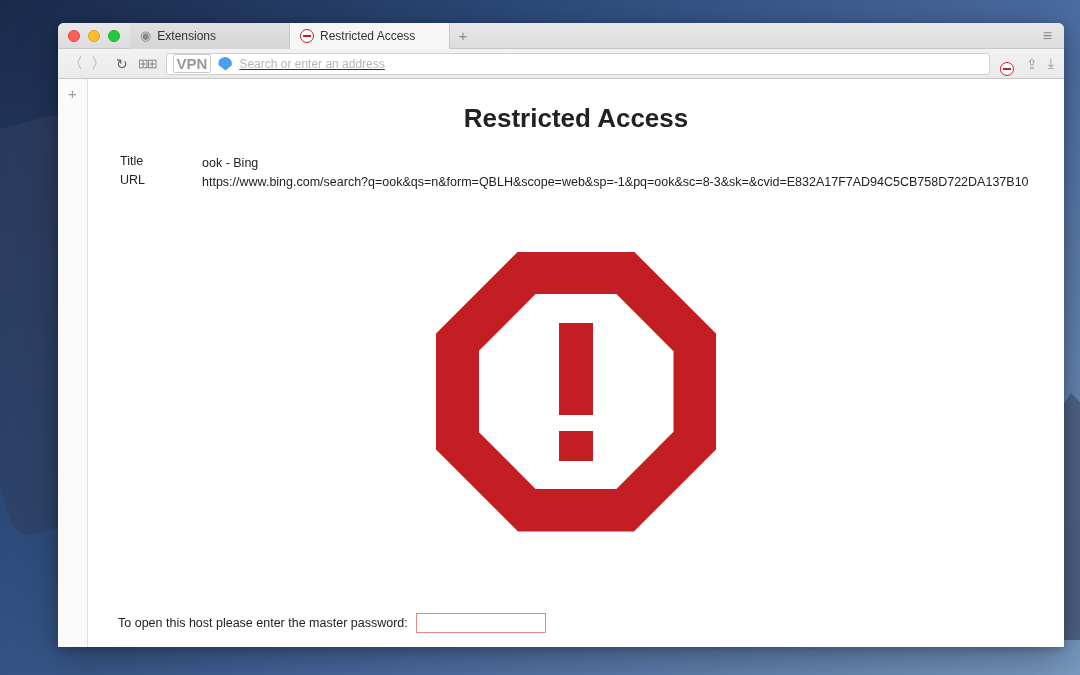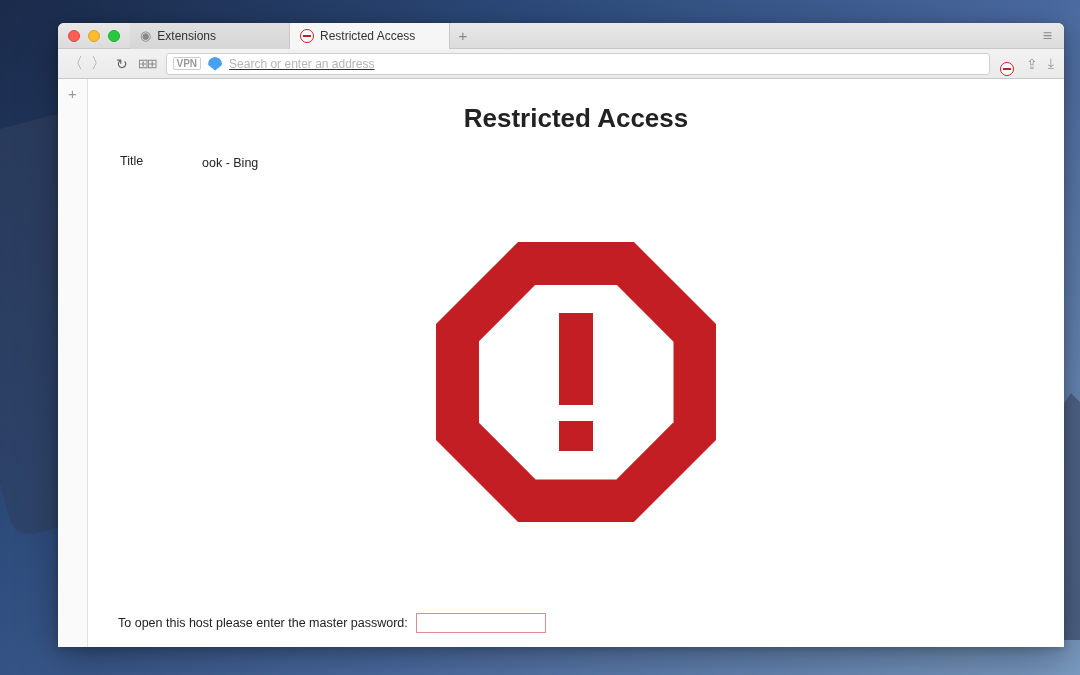--- a/index.html
+++ b/index.html
@@ -48,21 +48,21 @@
       padding: 0 10px; gap: 10px;
     }
     .nav-btns { display: flex; gap: 8px; }
     .nav-btn { color: #999; font-size: 15px; cursor: pointer; }
     .reload-btn { color: #666; font-size: 14px; cursor: pointer; }
     .speed-dial { color: #888; font-size: 13px; letter-spacing: -2px; cursor: pointer; }
     .address-bar {
       flex: 1; height: 22px; background: #fff; border: 1px solid #d0d0d0;
       border-radius: 3px; display: flex; align-items: center; padding: 0 6px; gap: 7px;
     }
-    .vpn-badge { font-size: 10px; color: #999; border: 1px solid #ccc; padding: 0 3px; border-radius: 2px; font-weight: 600; }
+    .vpn-badge { font-size: 15px; color: #999; border: 1px solid #ccc; padding: 0 3px; border-radius: 2px; font-weight: 600; }
     .shield-icon { width: 14px; height: 14px; background: #4aa0f0; border-radius: 50%;
       clip-path: polygon(50% 0, 100% 20%, 100% 60%, 50% 100%, 0 60%, 0 20%); }
     .addr-input { flex: 1; border: none; outline: none; font-size: 12px; color: #333; background: transparent; text-decoration: underline; }
     .addr-input::placeholder { color: #b5b5b5; }
     .ext-stop-icon { width: 16px; height: 16px; }
     .share-icon, .dl-icon { color: #999; font-size: 14px; cursor: pointer; }
     .content-area { flex: 1; display: flex; background: #fff; }
     .sidebar { width: 30px; border-right: 1px solid #e0e0e0; background: #fafafa; padding-top: 6px; text-align: center; }
     .sidebar-plus { color: #999; font-size: 15px; cursor: pointer; }
     .page { flex: 1; padding: 24px 30px 14px 30px; display: flex; flex-direction: column; color: #222; }
@@ -144,20 +144,24 @@
 
     <div class="page">
       <h1 class="page-title">Restricted Access</h1>
 
       <table class="details-table">
         <tbody>
             <tr>
           <td>Title</td>
           <td>ook - Bing</td>
         </tr>
+        <tr>
+          <td>URL</td>
+          <td>https://www.bing.com/search?q=ook&amp;qs=n&amp;form=QBLH&amp;scope=web&amp;sp=-1&amp;pq=ook&amp;sc=8-3&amp;sk=&amp;cvid=E832A17F7AD94C5CB758D722DA137B10</td>
+        </tr>
       </tbody>
         </table>
 
       <div class="stop-wrap">
         <div class="stop-sign">
           <div class="stop-inner">
             <div class="excl-bar"></div>
             <div class="excl-dot"></div>
           </div>
         </div>

